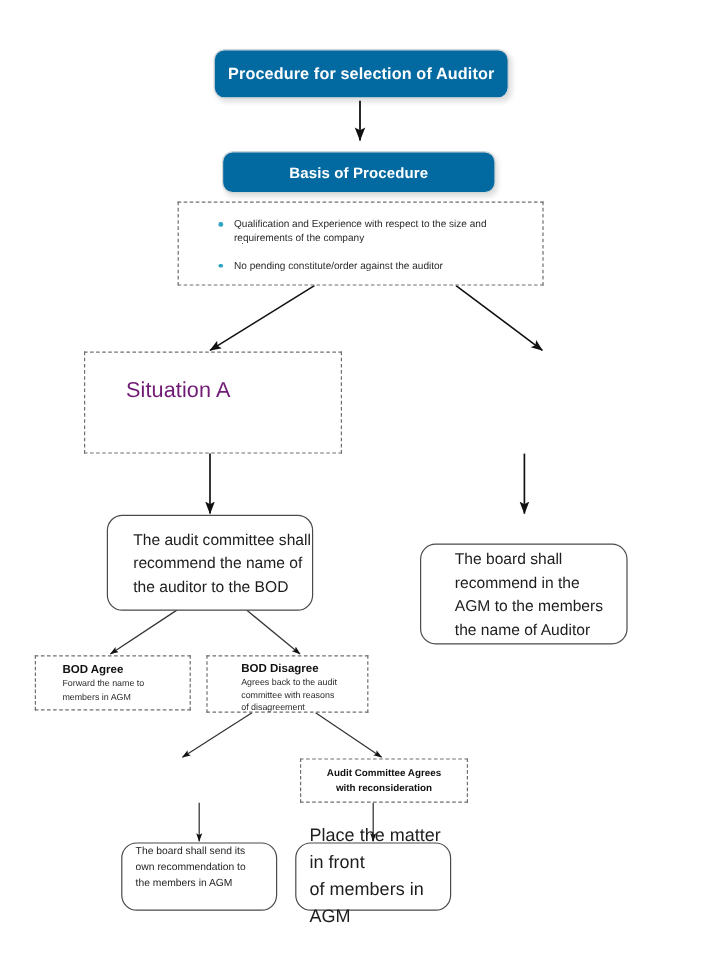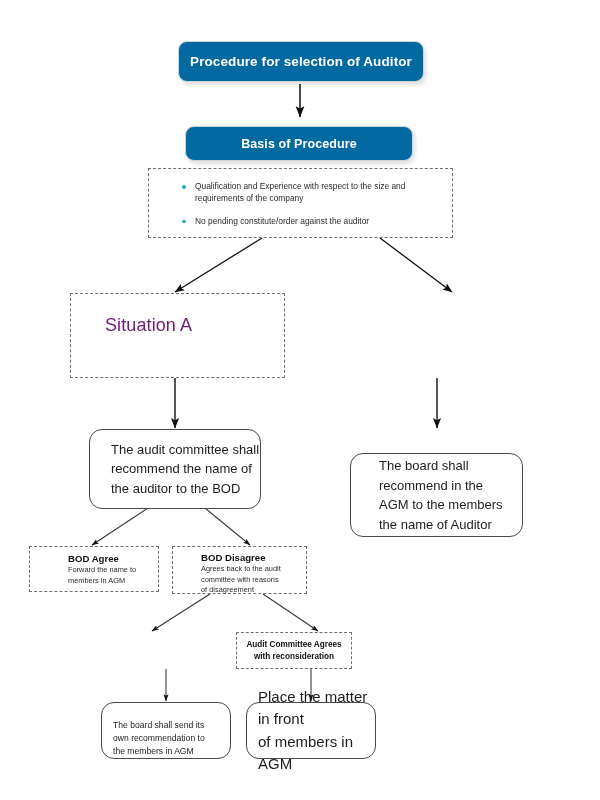--- a/index.html
+++ b/index.html
@@ -205,40 +205,40 @@
 the auditor to the BOD</div>
   </div>
 
   <div class="node rounded" style="left:350px; top:453px; width:173px; height:84px; display:flex; align-items:center; padding-left:28px;">
     <div class="box-text">The board shall
 recommend in the
 AGM to the members
 the name of Auditor</div>
   </div>
 
-  <div class="node dashed" style="left:29px; top:546px; width:130px; height:46px; padding:6px 0 0 38px;">
+  <div class="node dashed" style="left:29px; top:546px; width:130px; height:46px; padding:6px 0 0 22px;">
     <p class="bod-head">BOD Agree</p>
     <div class="bod-body">Forward the name to
 members in AGM</div>
   </div>
 
   <div class="node dashed" style="left:172px; top:546px; width:135px; height:48px; padding:5px 0 0 28px;">
     <p class="bod-head">BOD Disagree</p>
     <div class="bod-body">Agrees back to the audit
 committee with reasons
 of disagreement</div>
   </div>
 
 
-  <div class="node dashed" style="left:236px; top:632px; width:116px; height:37px; display:flex; align-items:center; justify-content:center;">
+  <div class="node dashed" style="left:250px; top:632px; width:140px; height:37px; display:flex; align-items:center; justify-content:center;">
     <div class="ac-text">Audit Committee Agrees
 with reconsideration</div>
   </div>
 
-  <div class="node rounded" style="left:101px; top:702px; width:130px; height:57px; display:flex; align-items:flex-end; padding-left:11px;">
+  <div class="node rounded" style="left:101px; top:702px; width:130px; height:57px; display:flex; align-items:flex-start; padding-left:11px;">
     <div class="box-text" style="font-size:8.6px; line-height:1.5;">The board shall send its
 own recommendation to
 the members in AGM</div>
   </div>
 
   <div class="node rounded" style="left:246px; top:702px; width:130px; height:57px; display:flex; align-items:center; padding-left:11px;">
     <div class="box-text" style="font-size:15px; line-height:1.5;">Place the matter in front
 of members in AGM</div>
   </div>
 

